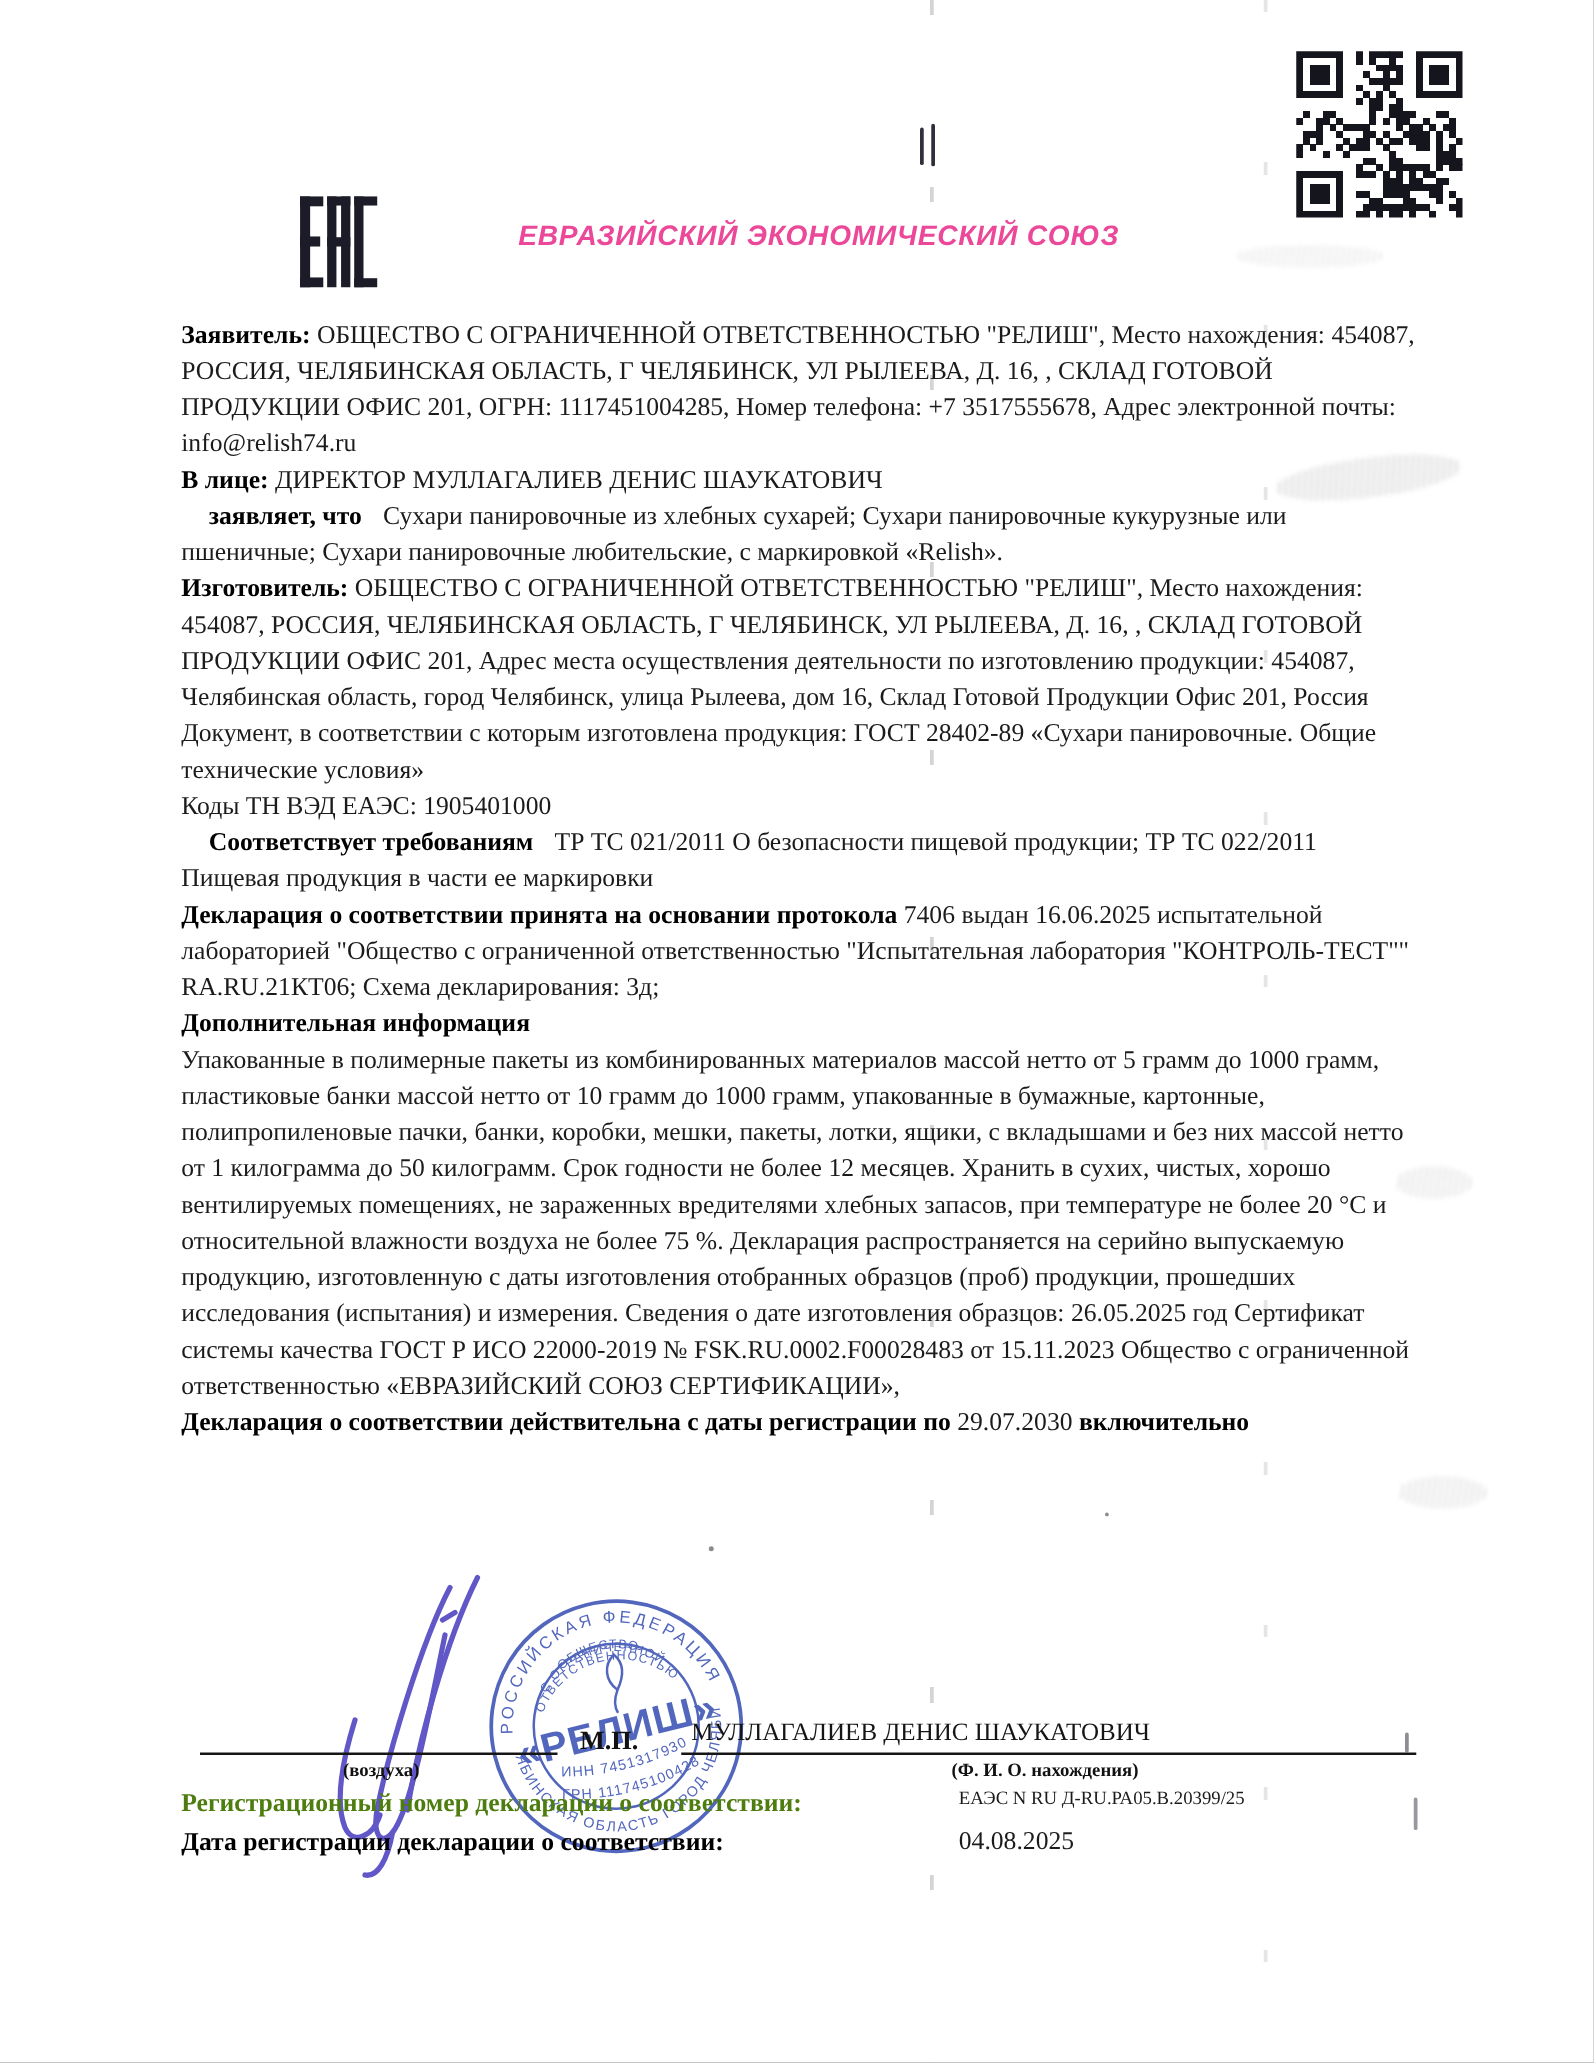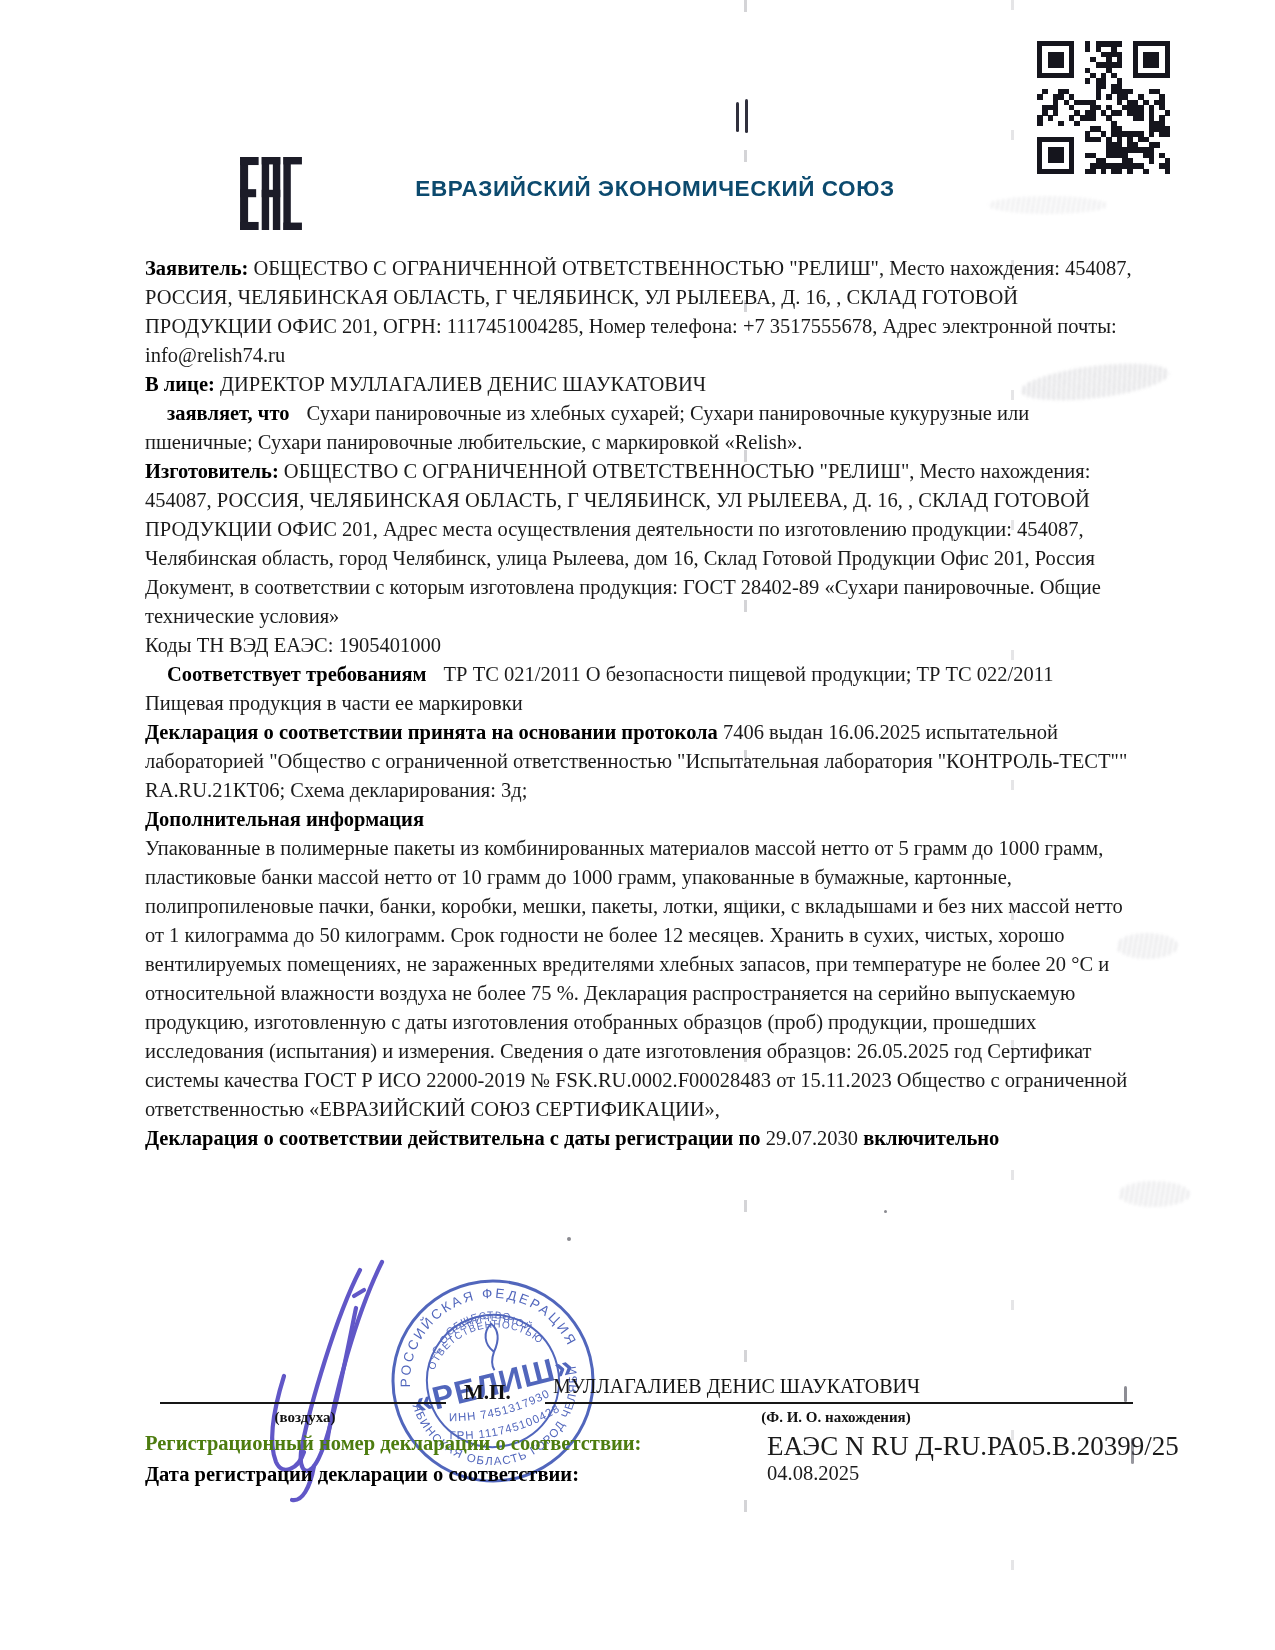--- a/index.html
+++ b/index.html
@@ -2,21 +2,21 @@
 <html lang="ru" style="--stamp_blue: #3e55b5; --signature_ink: #584ec4; --ink: #1b1b1b; --qr_dark: #15151d;"><head>
 <meta charset="utf-8">
 <style>
   html,body{margin:0;padding:0;background:#9a9a9a;}
   .page{position:relative;width:1275px;height:1650px;margin:0 auto;background:#ffffff;
         font-family:"Liberation Serif",serif;color:var(--ink,#1b1b1b);overflow:hidden;}
 
   
   .eac{position:absolute;left:240px;top:157px;}
   .title{position:absolute;left:300px;top:176px;width:710px;text-align:center;
-         font-family:"Liberation Sans",sans-serif;font-weight:bold;color:#0c4a6e;}
+         font-family:"Liberation Sans",sans-serif;font-weight:bold;color:#ec4899;font-style:italic;}
   .title .t1{font-size:22.5px;letter-spacing:.6px;}
   .title .t2{font-size:20.5px;margin-top:11px;letter-spacing:.4px;}
   .qr{position:absolute;left:1037px;top:41px;}
 
   
   .doc{position:absolute;left:145px;top:254px;width:992px;}
   .doc p{margin:0;font-size:20.5px;line-height:29px;}
   .doc b{font-weight:bold;color:#000;}
   .wgap{margin-right:17px;margin-left:22px;}
   .mt19{margin-top:19px;} .mt22{margin-top:22px;} .mt18{margin-top:18px;}
@@ -30,21 +30,21 @@
   .stamp .sc{stroke:var(--stamp_blue,#3e55b5);fill:none;}
   .mp{position:absolute;left:464px;top:1364px;font-size:21px;font-weight:bold;color:#111;margin-top:16px;}
   .fio-name{position:absolute;left:553px;top:1375px;font-size:20px;color:#151515;}
   .line-a{position:absolute;left:160px;top:1402px;width:286px;height:2px;background:#161616;}
   .line-b{position:absolute;left:545px;top:1402px;width:588px;height:2px;background:#161616;}
   .cap-sign{position:absolute;left:238px;top:1409px;width:134px;text-align:center;
             font-size:15px;font-weight:bold;color:#111;}
   .cap-name{position:absolute;left:700px;top:1409px;width:272px;text-align:center;
             font-size:15px;font-weight:bold;color:#111;}
   .reg-label1{position:absolute;left:145px;top:1432px;font-size:20.5px;font-weight:bold;color:#4d7c0f;}
-  .reg-value1{position:absolute;left:767px;top:1431px;font-size:27px;}
+  .reg-value1{position:absolute;left:767px;top:1431px;font-size:15px;}
   .reg-label2{position:absolute;left:145px;top:1463px;font-size:20.5px;font-weight:bold;color:#000;}
   .reg-value2{position:absolute;left:767px;top:1462px;font-size:20.5px;}
 
   
   .vfold{position:absolute;top:0;height:1650px;width:3px;pointer-events:none;}
   .vfold.f1{left:744px;background:repeating-linear-gradient(180deg,rgba(40,40,55,.20) 0 12px,transparent 12px 150px);}
   .vfold.f2{left:1011px;background:repeating-linear-gradient(180deg,rgba(40,40,55,.12) 0 10px,transparent 10px 130px);}
   .dash{position:absolute;background:#30303d;border-radius:2px;width:3px;}
   .d1{left:736px;top:102px;height:30px;}
   .d2{left:745px;top:99px;height:34px;}

